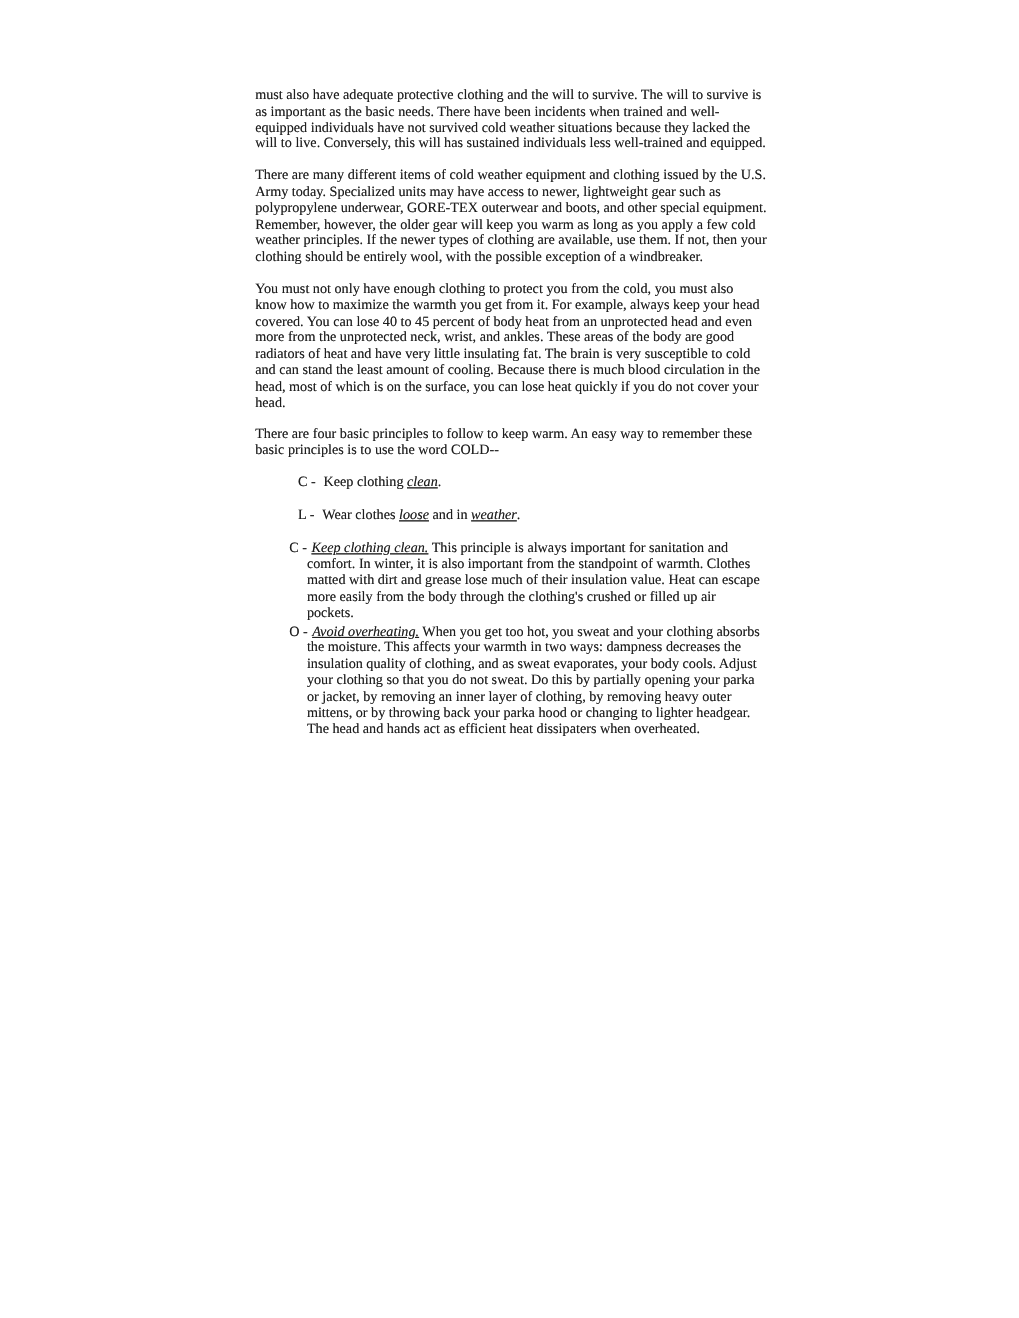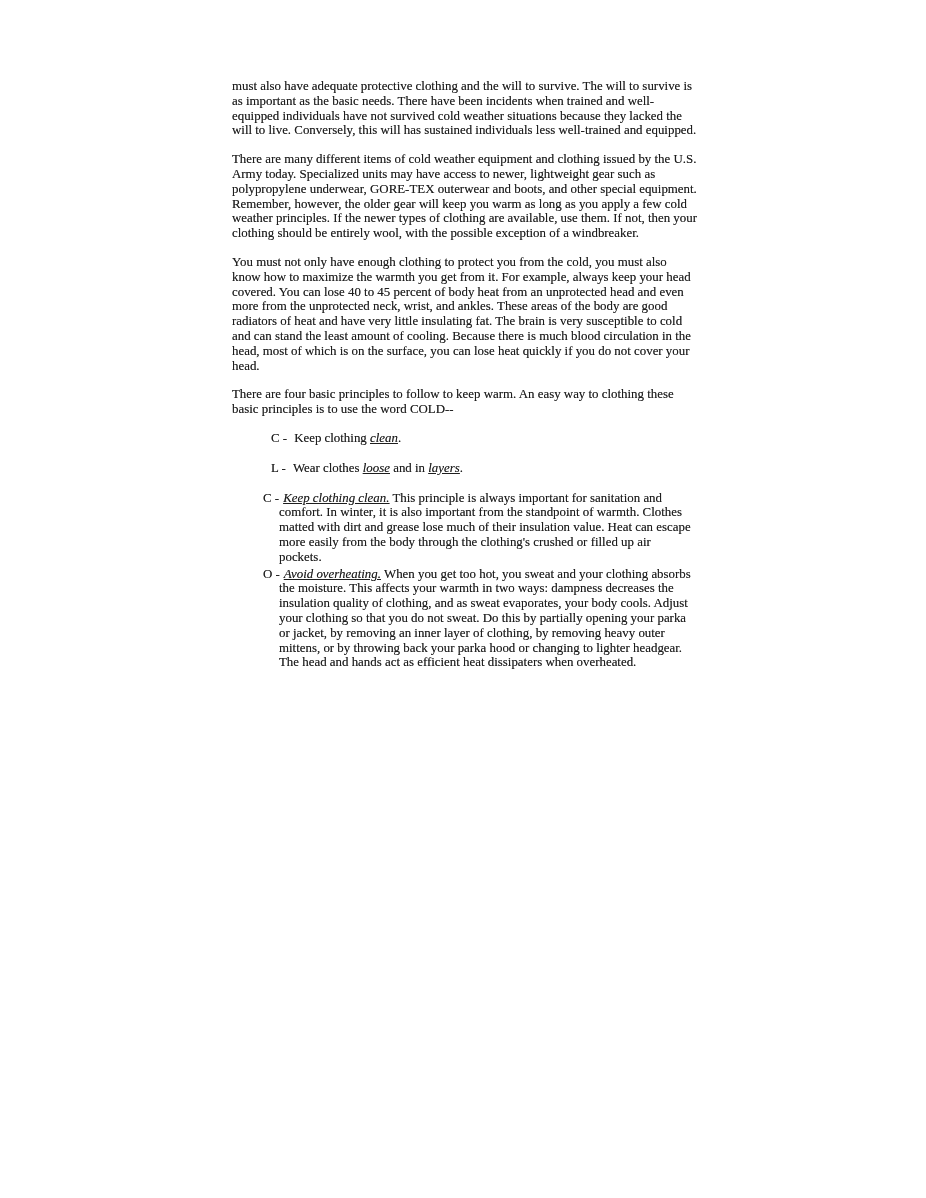--- a/index.html
+++ b/index.html
@@ -62,25 +62,25 @@
 
 <div class="page">
   <div class="text-column">
 
     <p class="para">must also have adequate protective clothing and the will to survive. The will to survive is as important as the basic needs. There have been incidents when trained and well-equipped individuals have not survived cold weather situations because they lacked the will to live. Conversely, this will has sustained individuals less well-trained and equipped.</p>
 
     <p class="para">There are many different items of cold weather equipment and clothing issued by the U.S. Army today. Specialized units may have access to newer, lightweight gear such as polypropylene underwear, GORE-TEX outerwear and boots, and other special equipment. Remember, however, the older gear will keep you warm as long as you apply a few cold weather principles. If the newer types of clothing are available, use them. If not, then your clothing should be entirely wool, with the possible exception of a windbreaker.</p>
 
     <p class="para">You must not only have enough clothing to protect you from the cold, you must also know how to maximize the warmth you get from it. For example, always keep your head covered. You can lose 40 to 45 percent of body heat from an unprotected head and even more from the unprotected neck, wrist, and ankles. These areas of the body are good radiators of heat and have very little insulating fat. The brain is very susceptible to cold and can stand the least amount of cooling. Because there is much blood circulation in the head, most of which is on the surface, you can lose heat quickly if you do not cover your head.</p>
 
-    <p class="para">There are four basic principles to follow to keep warm. An easy way to clothing these basic principles is to use the word COLD--</p>
+    <p class="para">There are four basic principles to follow to keep warm. An easy way to remember these basic principles is to use the word COLD--</p>
 
     <div class="cold-list">
       <div class="cold-item"><span class="label">C -</span><span><span>Keep clothing </span><span class="it">clean</span><span>.</span></span></div>
-      <div class="cold-item"><span class="label">L -</span><span><span>Wear clothes </span><span class="it">loose</span><span> and in </span><span class="it">layers</span><span>.</span></span></div>
+      <div class="cold-item"><span class="label">L -</span><span><span>Wear clothes </span><span class="it">loose</span><span> and in </span><span class="it">weather</span><span>.</span></span></div>
     </div>
 
     <div class="principles">
       <p class="principle"><span class="label">C -</span><span><span class="it">Keep clothing clean.</span><span> This principle is always important for sanitation and comfort. In winter, it is also important from the standpoint of warmth. Clothes matted with dirt and grease lose much of their insulation value. Heat can escape more easily from the body through the clothing's crushed or filled up air pockets.</span></span></p>
       <p class="principle"><span class="label">O -</span><span><span class="it">Avoid overheating.</span><span> When you get too hot, you sweat and your clothing absorbs the moisture. This affects your warmth in two ways: dampness decreases the insulation quality of clothing, and as sweat evaporates, your body cools. Adjust your clothing so that you do not sweat. Do this by partially opening your parka or jacket, by removing an inner layer of clothing, by removing heavy outer mittens, or by throwing back your parka hood or changing to lighter headgear. The head and hands act as efficient heat dissipaters when overheated.</span></span></p>
     </div>
 
   </div>
 </div>
 

